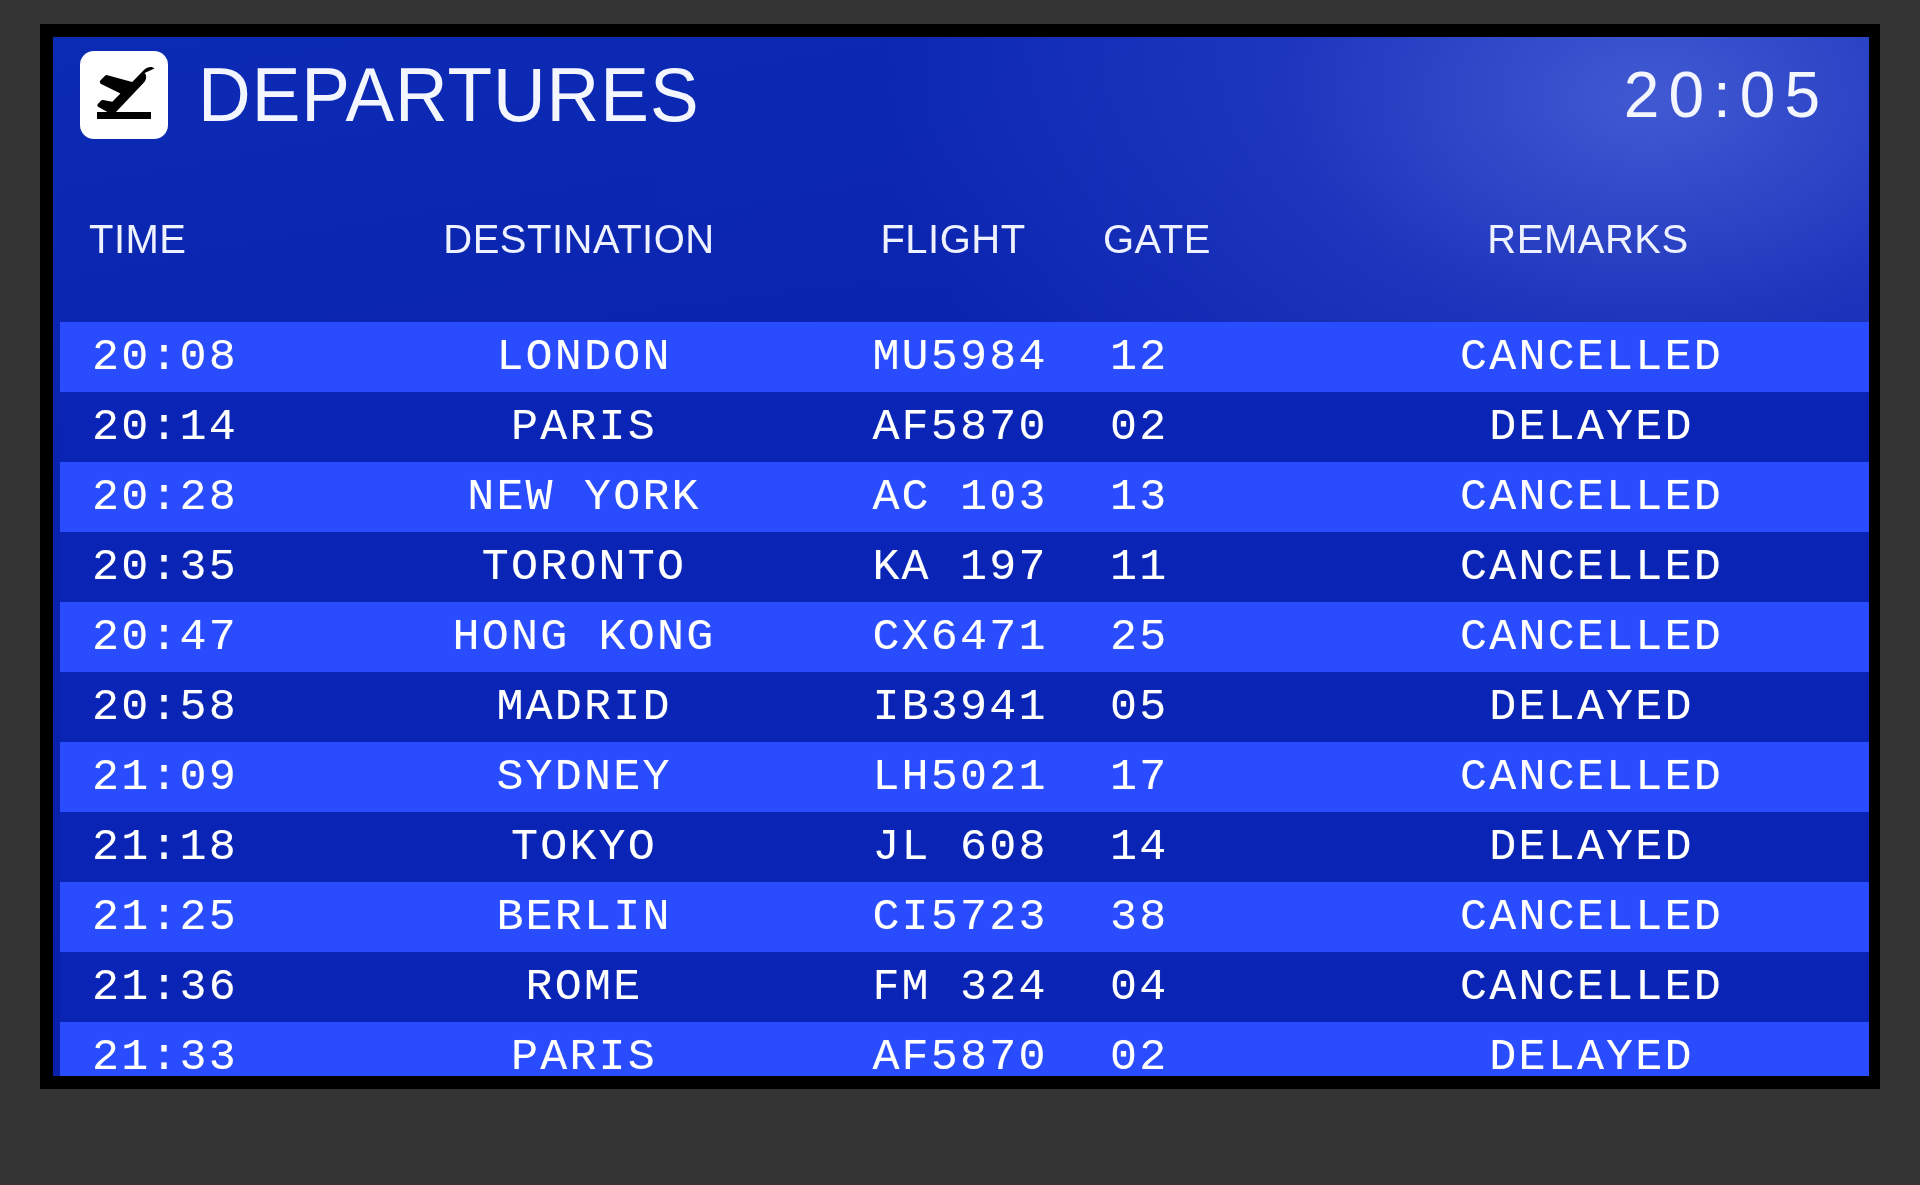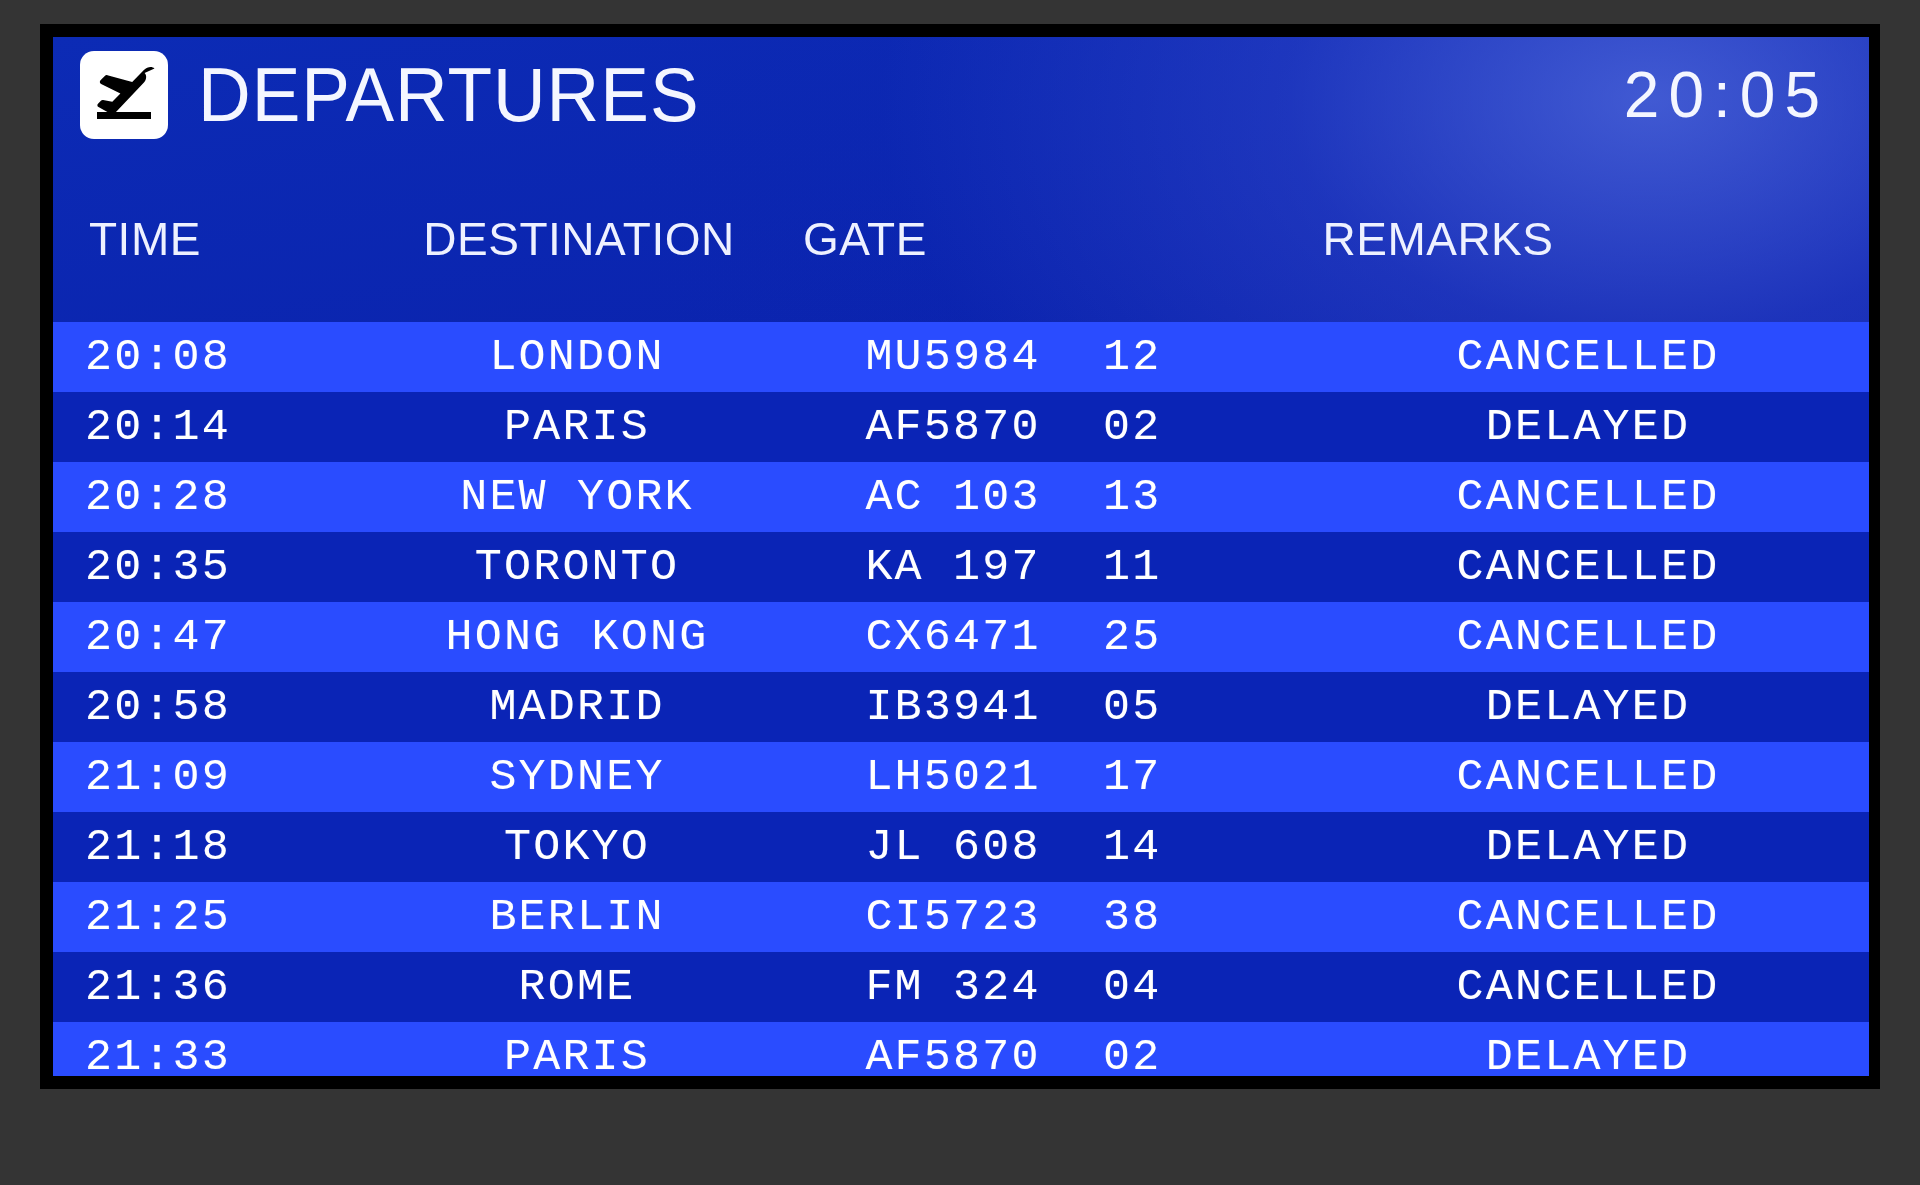--- a/index.html
+++ b/index.html
@@ -114,38 +114,39 @@
   
   #column-headers {
     position: absolute;
     left: 0;
     right: 0;
     top: 173px;
     height: 58px;
     display: flex;
     align-items: center;
     color: #eef1ff;
-    font-size: 46px;
+    font-size: 40px;
     line-height: 40px;
     letter-spacing: 0.5px;
     font-family: "Liberation Sans Narrow", "Liberation Sans", sans-serif;
     white-space: nowrap;
   }
 
   .col-time        { width: 250px; padding-left: 36px; box-sizing: border-box; text-align: left; }
   .col-destination { width: 500px; padding-left: 52px; box-sizing: border-box; text-align: center; }
   .col-flight      { width: 300px; text-align: center; }
   .col-gate        { width: 270px; }
   .col-remarks     { flex: 1;      text-align: center; padding-right: 66px; box-sizing: border-box; }
 
   
   #rows-area {
     flex: 1 1 auto;
     display: flex;
     flex-direction: column;
+    margin-left: 7px;
   }
 
   .flight-row {
     flex: 0 0 auto;
     height: 70px;
     display: flex;
     align-items: center;
     color: #ffffff;
     font-size: 45px;
     line-height: 45px;
@@ -185,20 +186,21 @@
               </svg>
             </div>
             <div id="board-title">DEPARTURES</div>
           </div>
           <div id="board-clock">20:05</div>
         </div>
 
         <div id="column-headers">
           <div class="col-time">TIME</div>
           <div class="col-destination">DESTINATION</div>
+          <div class="col-flight">FLIGHT</div>
           <div class="col-gate">GATE</div>
           <div class="col-remarks">REMARKS</div>
         </div>
 
       </div>
 
       <div id="rows-area">
 
         <div class="flight-row odd"><div class="col-time">20:08</div><div class="col-destination">LONDON</div><div class="col-flight">MU5984</div><div class="col-gate">12</div><div class="col-remarks">CANCELLED</div></div>
           <div class="flight-row even"><div class="col-time">20:14</div><div class="col-destination">PARIS</div><div class="col-flight">AF5870</div><div class="col-gate">02</div><div class="col-remarks">DELAYED</div></div>

